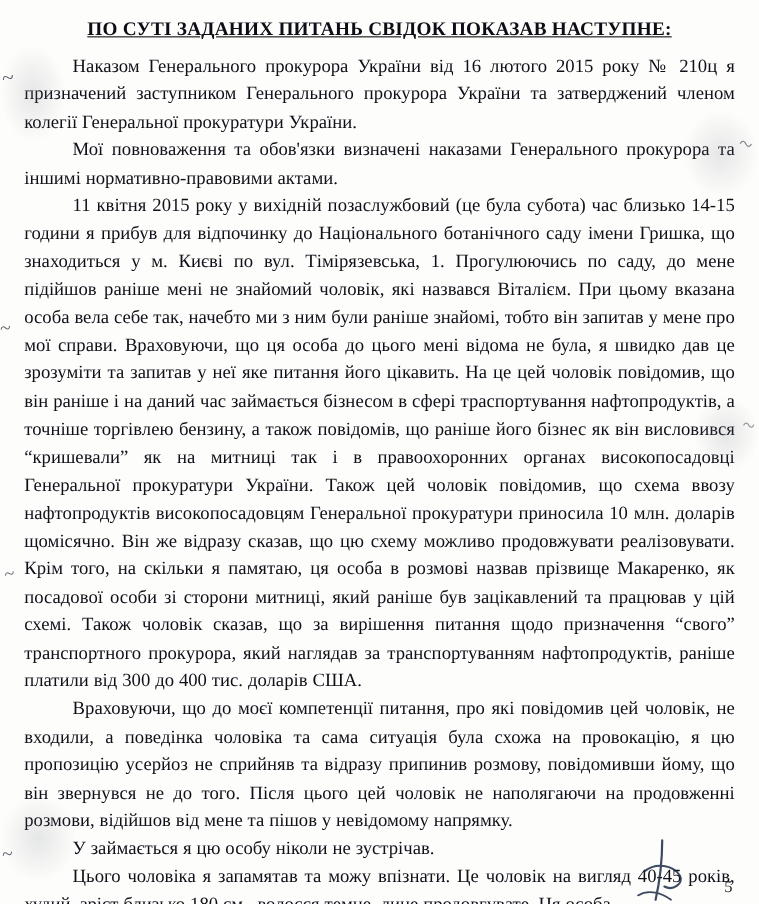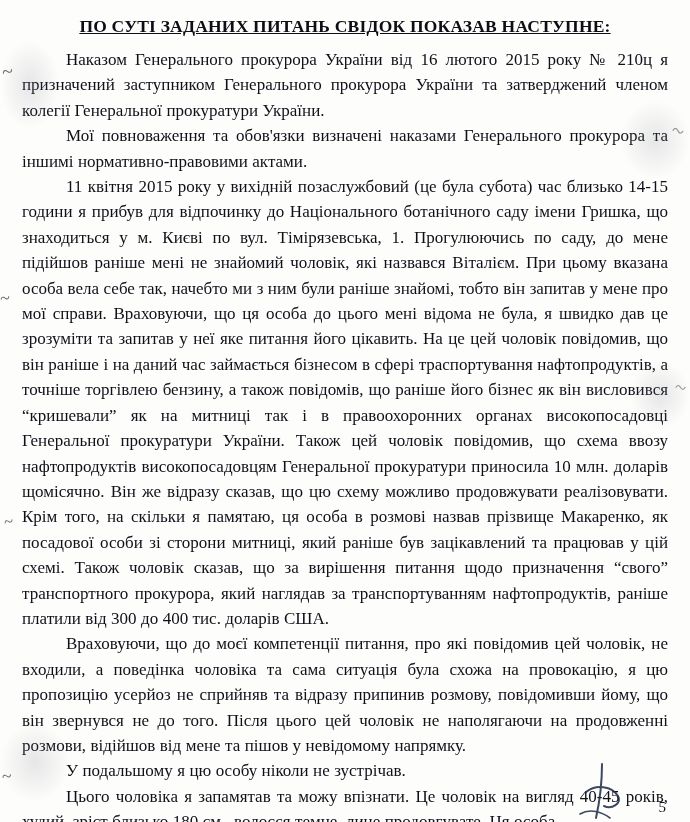--- a/index.html
+++ b/index.html
@@ -125,21 +125,21 @@
   <div class="smudge smudge-2"></div>
   <div class="smudge smudge-3"></div>
   <div class="smudge smudge-4"></div>
 
   <h1 class="doc-title">ПО СУТІ ЗАДАНИХ ПИТАНЬ СВІДОК ПОКАЗАВ НАСТУПНЕ:</h1>
 
   <p class="para">Наказом Генерального прокурора України від 16 лютого 2015 року № 210ц я призначений заступником Генерального прокурора України та затверджений членом колегії Генеральної прокуратури України.</p>
   <p class="para">Мої повноваження та обов'язки визначені наказами Генерального прокурора та іншимі нормативно-правовими актами.</p>
   <p class="para">11 квітня 2015 року у вихідній позаслужбовий (це була субота) час близько 14-15 години я прибув для відпочинку до Національного ботанічного саду імени Гришка, що знаходиться у м. Києві по вул. Тімірязевська, 1. Прогулюючись по саду, до мене підійшов раніше мені не знайомий чоловік, які назвався Віталієм. При цьому вказана особа вела себе так, начебто ми з ним були раніше знайомі, тобто він запитав у мене про мої справи. Враховуючи, що ця особа до цього мені відома не була, я швидко дав це зрозуміти та запитав у неї яке питання його цікавить. На це цей чоловік повідомив, що він раніше і на даний час займається бізнесом в сфері траспортування нафтопродуктів, а точніше торгівлею бензину, а також повідомів, що раніше його бізнес як він висловився “кришевали” як на митниці так і в правоохоронних органах високопосадовці Генеральної прокуратури України. Також цей чоловік повідомив, що схема ввозу нафтопродуктів високопосадовцям Генеральної прокуратури приносила 10 млн. доларів щомісячно. Він же відразу сказав, що цю схему можливо продовжувати реалізовувати. Крім того, на скільки я памятаю, ця особа в розмові назвав прізвище Макаренко, як посадової особи зі сторони митниці, який раніше був зацікавлений та працював у цій схемі. Також чоловік сказав, що за вирішення питання щодо призначення “свого” транспортного прокурора, який наглядав за транспортуванням нафтопродуктів, раніше платили від 300 до 400 тис. доларів США.</p>
   <p class="para">Враховуючи, що до моєї компетенції питання, про які повідомив цей чоловік, не входили, а поведінка чоловіка та сама ситуація була схожа на провокацію, я цю пропозицію усерйоз не сприйняв та відразу припинив розмову, повідомивши йому, що він звернувся не до того. Після цього цей чоловік не наполягаючи на продовженні розмови, відійшов від мене та пішов у невідомому напрямку.</p>
-  <p class="para">У подальшому я цю особу ніколи  не зустрічав.</p>
+  <p class="para">У займається я цю особу ніколи  не зустрічав.</p>
   <p class="para">Цього чоловіка я запамятав та можу впізнати. Це чоловік на вигляд 40-45 років, худий, зріст близько 180 см., волосся темне, лице продовгувате. Ця особа</p>
 
   <span class="mark mark-left-1">~</span>
   <span class="mark mark-left-2">~</span>
   <span class="mark mark-left-3">~</span>
   <span class="mark mark-left-4">~</span>
   <span class="mark mark-right-1">~</span>
   <span class="mark mark-right-2">~</span>
 
   <svg class="signature" viewBox="0 0 60 58">

